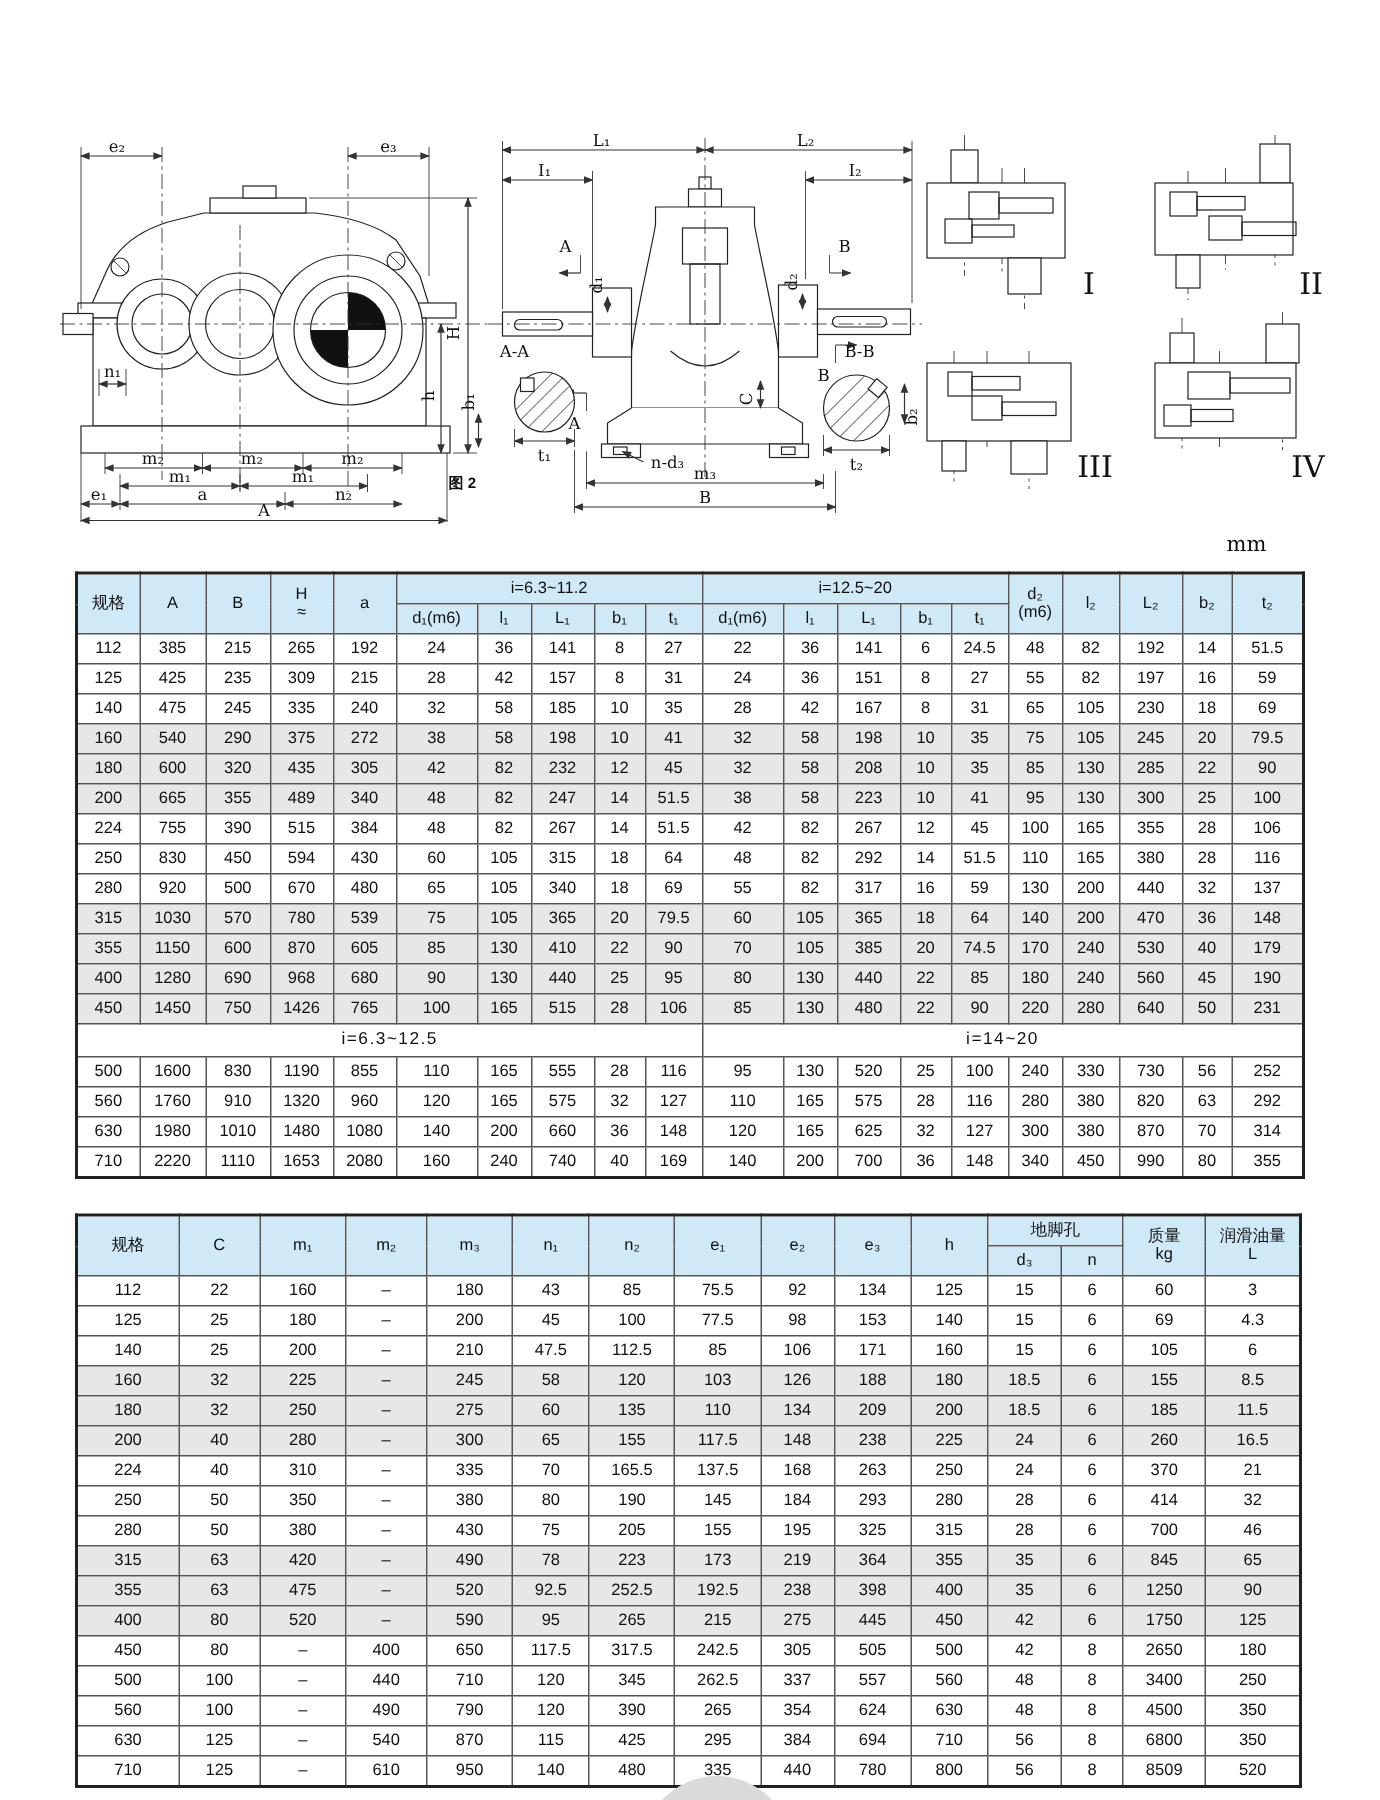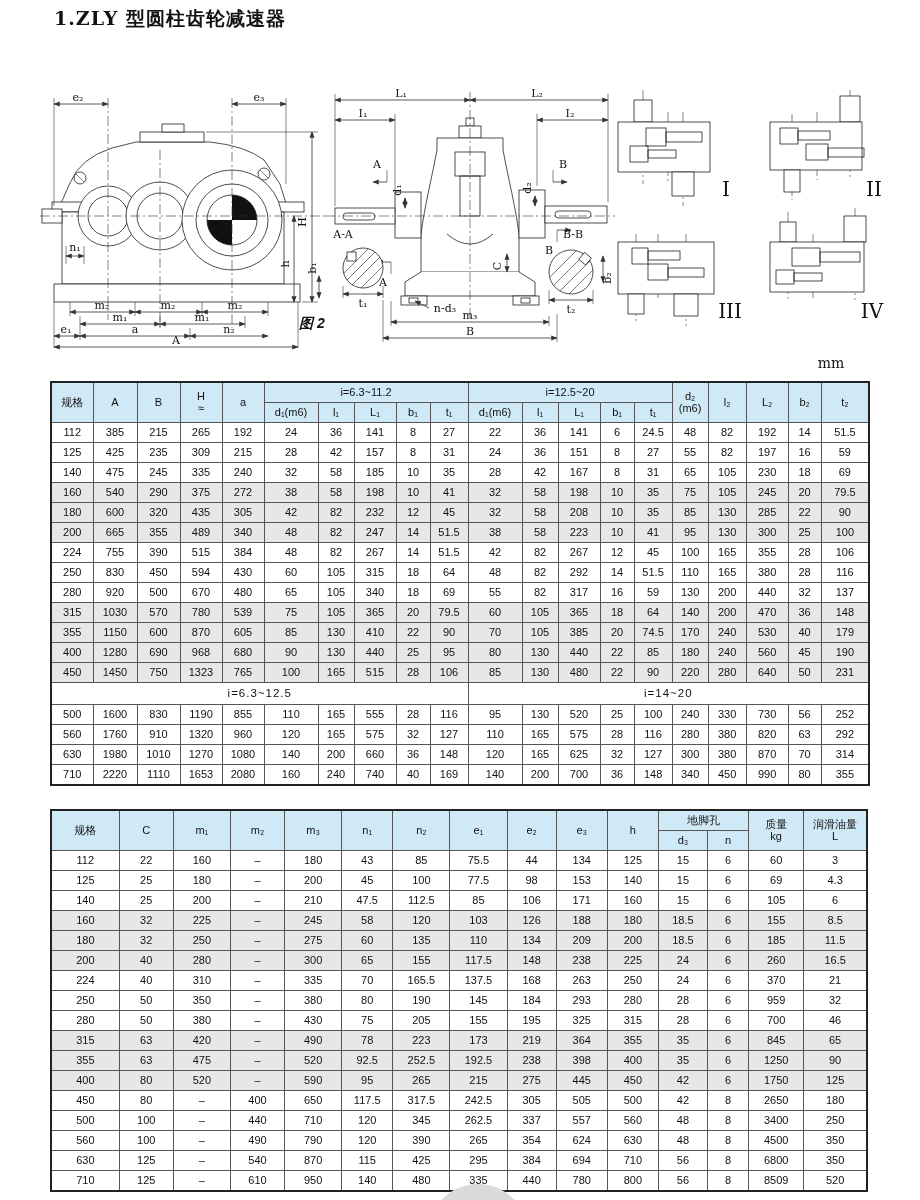--- a/index.html
+++ b/index.html
@@ -4,21 +4,21 @@
 <style>
   html,body{margin:0;padding:0;background:#fff;}
   .page{position:relative;width:920px;height:1200px;background:#fff;overflow:hidden;
         font-family:"Liberation Sans",sans-serif;color:#111;}
   .title{position:absolute;left:54px;top:6px;font-family:"DejaVu Serif",serif;
          font-weight:bold;font-size:19px;letter-spacing:1px;}
   .fig{position:absolute;}
   .fig-front{left:40px;top:88px;}
   .fig-side{left:325px;top:86px;}
   .fig-arr{left:608px;top:84px;}
-  .figlabel{position:absolute;left:299px;top:315px;font-size:14px;font-weight:bold;font-style:italic;}
+  .figlabel{position:absolute;left:299px;top:315px;font-size:10px;font-weight:bold;}
   .mm{position:absolute;left:795px;top:355px;width:72px;text-align:center;
       font-family:"DejaVu Serif",serif;font-size:14px;}
   .twrap{position:absolute;left:50px;}
   .t1{top:381px;}
   .t2{top:809px;}
   table{border-collapse:collapse;table-layout:fixed;width:818px;border:2px solid #222;}
   td,th{border:1px solid #555;font-size:11px;text-align:center;padding:0 1px;
         height:19px;line-height:1.08;overflow:hidden;}
   th{background:#cfe9f6;font-weight:normal;white-space:pre-line;vertical-align:middle;}
   tr.shaded td{background:#e7e7e7;}
@@ -33,21 +33,20 @@
   .dime{stroke:#333;stroke-width:.8;marker-end:url(#ar);}
   .hatch{stroke:#222;stroke-width:.6;}
   text.dl{font-family:"DejaVu Serif",serif;font-size:11px;fill:#111;text-anchor:middle;}
   text.rn{font-family:"DejaVu Serif",serif;font-size:20px;fill:#111;text-anchor:middle;}
 </style>
 </head>
 <body>
 
 <div class="page">
 
-  <div class="title">1.ZLY 型圆柱齿轮减速器</div>
 
   <div class="fig fig-front">
     <svg width="285" height="262" viewBox="0 0 285 262">
       <defs>
         <marker id="ar" viewBox="0 0 10 10" refX="9" refY="5" markerWidth="8" markerHeight="8" orient="auto-start-reverse">
           <path d="M0,1 L10,5 L0,9 z" fill="#333"></path>
         </marker>
         <clipPath id="cpa">
             <circle cx="38" cy="182" r="20"></circle>
           </clipPath>
@@ -611,21 +610,21 @@
             <td>180</td>
             <td>240</td>
             <td>560</td>
             <td>45</td>
             <td>190</td>
           </tr>
           <tr class="shaded">
             <td>450</td>
             <td>1450</td>
             <td>750</td>
-            <td>1323</td>
+            <td>1426</td>
             <td>765</td>
             <td>100</td>
             <td>165</td>
             <td>515</td>
             <td>28</td>
             <td>106</td>
             <td>85</td>
             <td>130</td>
             <td>480</td>
             <td>22</td>
@@ -681,21 +680,21 @@
             <td>280</td>
             <td>380</td>
             <td>820</td>
             <td>63</td>
             <td>292</td>
           </tr>
           <tr>
             <td>630</td>
             <td>1980</td>
             <td>1010</td>
-            <td>1270</td>
+            <td>1480</td>
             <td>1080</td>
             <td>140</td>
             <td>200</td>
             <td>660</td>
             <td>36</td>
             <td>148</td>
             <td>120</td>
             <td>165</td>
             <td>625</td>
             <td>32</td>
@@ -778,21 +777,21 @@
       <tbody>
           <tr>
             <td>112</td>
             <td>22</td>
             <td>160</td>
             <td>–</td>
             <td>180</td>
             <td>43</td>
             <td>85</td>
             <td>75.5</td>
-            <td>44</td>
+            <td>92</td>
             <td>134</td>
             <td>125</td>
             <td>15</td>
             <td>6</td>
             <td>60</td>
             <td>3</td>
           </tr>
           <tr>
             <td>125</td>
             <td>25</td>
@@ -902,21 +901,21 @@
             <td>–</td>
             <td>380</td>
             <td>80</td>
             <td>190</td>
             <td>145</td>
             <td>184</td>
             <td>293</td>
             <td>280</td>
             <td>28</td>
             <td>6</td>
-            <td>959</td>
+            <td>414</td>
             <td>32</td>
           </tr>
           <tr>
             <td>280</td>
             <td>50</td>
             <td>380</td>
             <td>–</td>
             <td>430</td>
             <td>75</td>
             <td>205</td>

